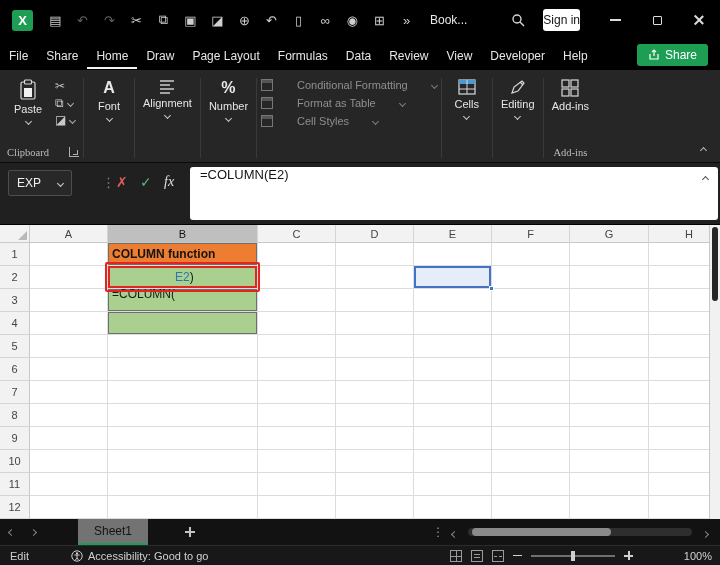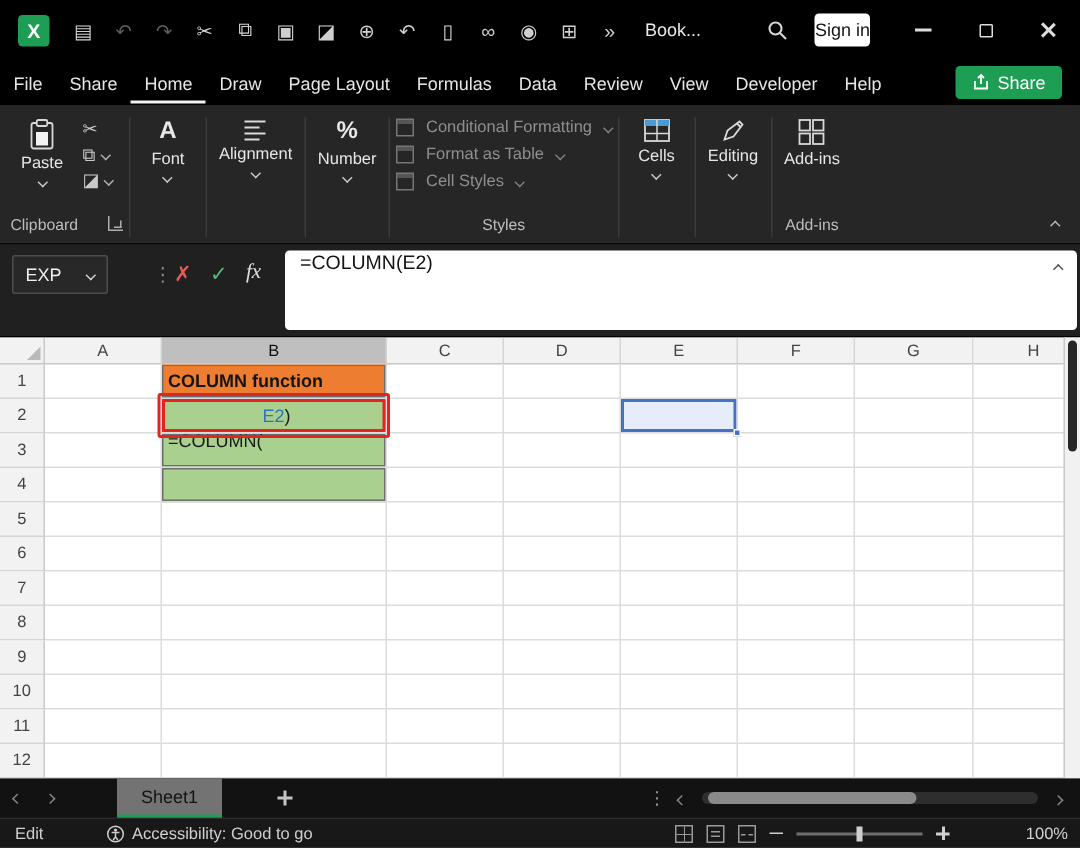--- a/index.html
+++ b/index.html
@@ -34,28 +34,28 @@
   .menubar { height:30px; background:#000; display:flex; align-items:center; }
   .mi { color:#e6e6e6; font-size:12px; padding:7px 9px 6px; cursor:default; }
   .mi.active { border-bottom:2px solid #f2f2f2; padding-bottom:4px; font-weight:400; }
   .share-btn { margin-left:auto; margin-right:12px; background:#1E9E54; color:#fff; font-size:12px; display:flex; align-items:center; gap:5px; padding:4px 11px; border-radius:3px; }
 
   
   .ribbon { height:93px; background:#262626; display:flex; align-items:stretch; padding:4px 4px 0 4px; position:relative; border-bottom:1px solid #0a0a0a; }
   .vsep { width:1px; background:#3a3a3a; margin:4px 1px; }
   .rgroup { display:flex; flex-direction:column; justify-content:space-between; padding:1px 3px 2px; }
   .rg-body { display:flex; align-items:flex-start; gap:6px; flex:1; }
-  .rg-label { height:16px; display:flex; justify-content:center; gap:20px; font-size:10.5px; color:#bdbdbd; }
+  .rg-label { height:16px; display:flex; align-items:center; justify-content:center; gap:20px; font-size:10.5px; color:#bdbdbd;font-family:Liberation Serif, serif; }
   .bbtn { display:flex; flex-direction:column; align-items:center; gap:3px; min-width:42px; padding:4px 4px 2px; color:#e6e6e6; font-size:11px; border-radius:3px; }
   .bbtn .chev { margin-top:1px; }
   .ico-letter { font-size:16px; font-weight:bold; color:#e8e8e8; line-height:18px; }
   .sstack { display:flex; flex-direction:column; justify-content:flex-start; gap:7px; padding-top:6px; }
   .sbtn { display:flex; align-items:center; gap:4px; color:#c9c9c9; font-size:12px; line-height:10px; }
   .style-rows { display:flex; flex-direction:column; gap:6px; padding-top:4px; }
-  .style-row { display:flex; align-items:center; gap:8px; color:#8f8f8f; font-size:11px; }
+  .style-row { display:flex; align-items:center; gap:24px; color:#8f8f8f; font-size:11px; }
   .mini-sq { width:12px; height:12px; border:1px solid #777; background:linear-gradient(#555 3px, transparent 3px); }
   .launcher { width:10px; height:10px; border-left:1px solid #bdbdbd; border-bottom:1px solid #bdbdbd; position:relative; opacity:.9; }
   .launcher::after { content:''; position:absolute; right:1px; bottom:1px; width:4px; height:4px; border-right:1.4px solid #bdbdbd; border-bottom:1.4px solid #bdbdbd; }
   .collapse-chev { position:absolute; right:14px; bottom:9px; color:#cfcfcf; }
 
   
   .fbar { height:62px; background:#202020; position:relative; border-bottom:1px solid #000; }
   .namebox { position:absolute; left:8px; top:7px; width:64px; height:26px; background:#282828; border:1px solid #4d4d4d; border-radius:2px; color:#f0f0f0; font-size:12px; display:flex; align-items:center; justify-content:space-between; padding:0 8px; }
   .fdots { position:absolute; left:102px; top:12px; color:#8a8a8a; font-size:13px; }
   .f-cancel { position:absolute; left:116px; top:11px; color:#E05C5C; font-size:14px; }
@@ -271,23 +271,20 @@
             <span>Format as Table</span>
             <i class="chev"></i>
           </div>
           <div class="style-row">
             <span class="mini-sq"></span>
             <span>Cell Styles</span>
             <i class="chev"></i>
           </div>
         </div>
       </div>
-      <div class="rg-label">
-          <span>Styles</span>
-        </div>
     </div>
 
     <div class="vsep"></div>
 
     <div class="rgroup">
       <div class="rg-body">
         <div class="bbtn">
           <svg width="18" height="16" viewBox="0 0 18 16">
               <rect x="1" y="1" width="16" height="14" fill="none" stroke="#d9d9d9" stroke-width="1.2"></rect>
               <rect x="1" y="1" width="16" height="4" fill="#4a9ad4"></rect>

